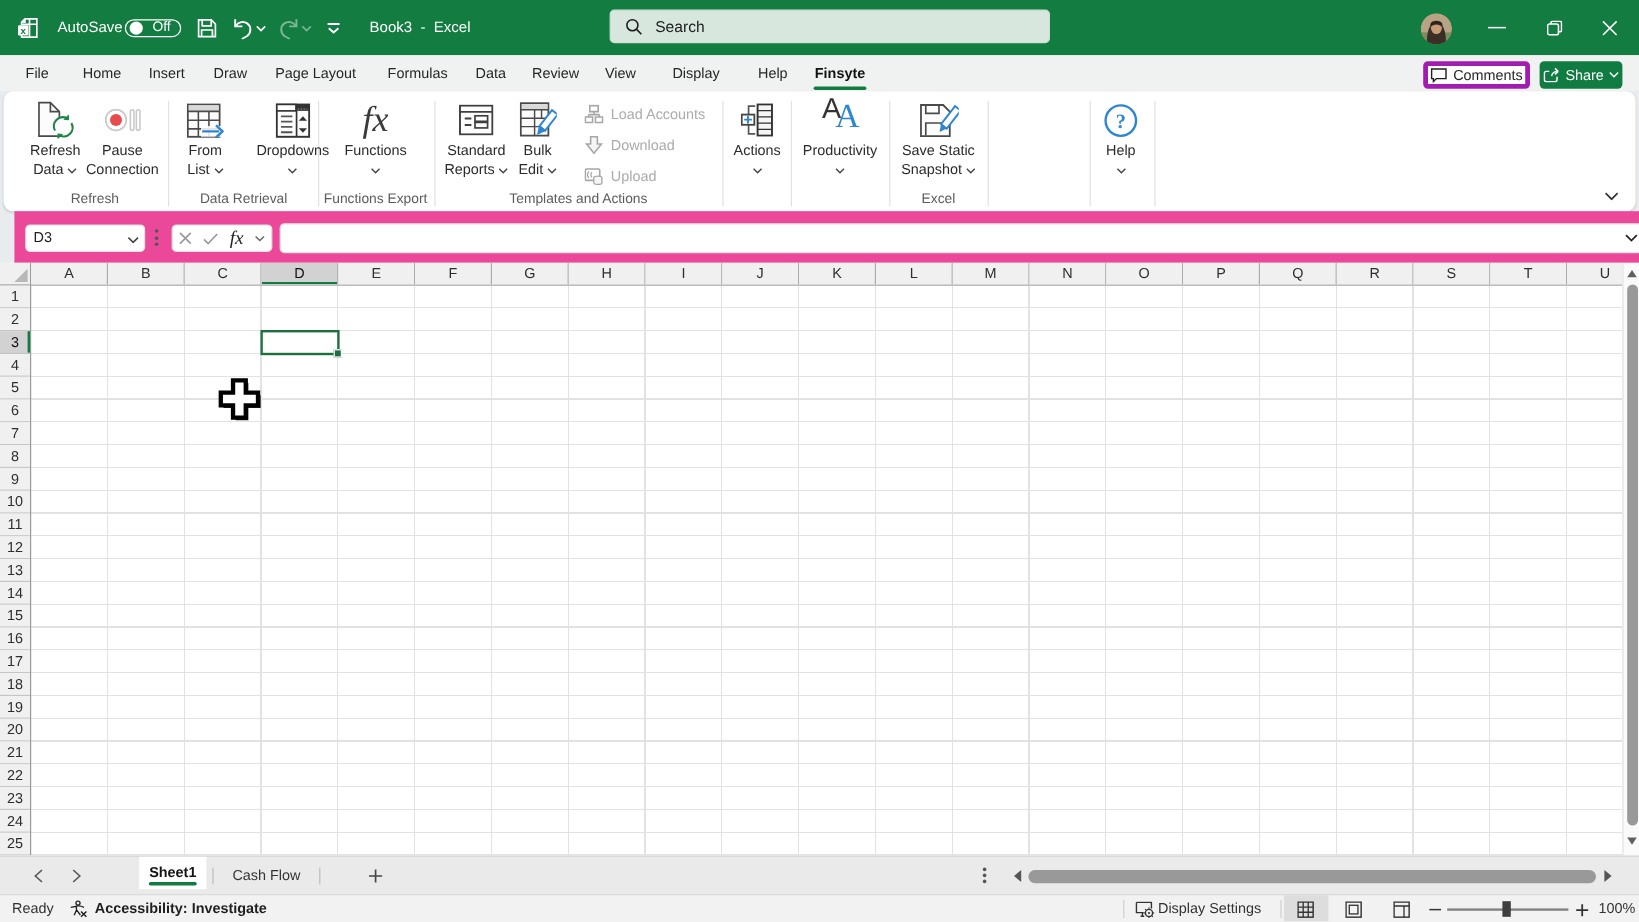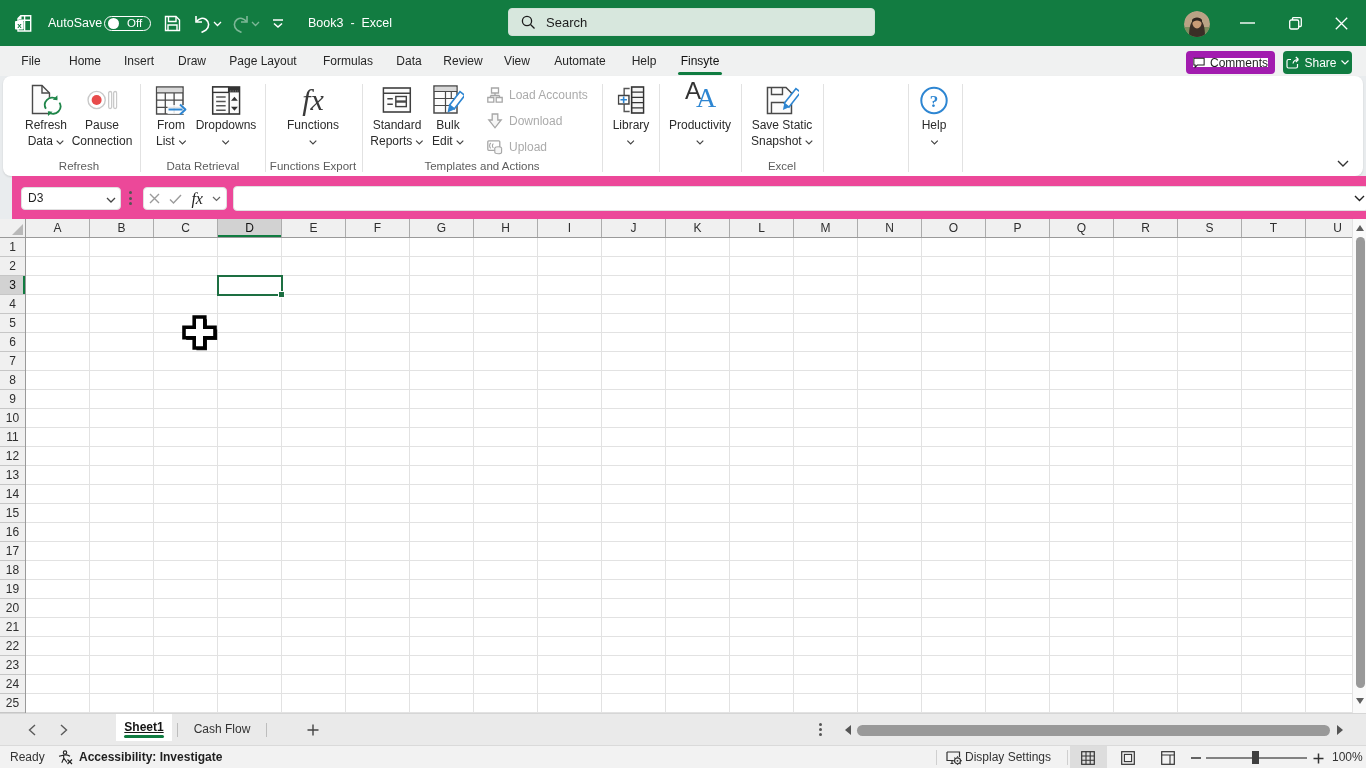--- a/index.html
+++ b/index.html
@@ -16,23 +16,23 @@
   #toggle .off { position:absolute; left:22px; top:0px; font-size:11.5px; color:#fff; line-height:13px; }
   #booktitle { left:308px; font-size:12.5px; }
   #searchbox { left:508px; top:8px; width:367px; height:28px; background:#D7E7DD; border:1px solid #cfe0d6; border-radius:4px; display:flex; align-items:center; color:#1c1c1c; }
   #searchbox .stext { font-size:13px; margin-left:10px; }
   #avatar { left:1184px; top:11px; width:26px; height:26px; border-radius:50%; overflow:hidden; }
   .winbtn { position:absolute; top:0; width:46px; height:46px; display:flex; align-items:center; justify-content:center; }
 
   
   #tabrow { left:0; top:46px; width:1366px; height:30px; background:#F0F1F1; }
   .tab { position:absolute; top:0; height:30px; line-height:30px; font-size:12px; color:#262626; transform:translateX(-50%); white-space:nowrap; }
-  #finsyte { font-weight:normal; color:#111; }
+  #finsyte { font-weight:bold; color:#111; }
   #finsyte-bar { left:678px; top:25.5px; width:44px; height:3px; background:#107C41; border-radius:2px; position:absolute; }
-  #commentsbtn { position:absolute; left:1186px; top:5px; width:89px; height:23px; background:#fff; border:7px solid #a21caf; border-radius:4px; display:flex; align-items:center; justify-content:center; font-size:12px; color:#1f1f1f; gap:5px; }
+  #commentsbtn { position:absolute; left:1186px; top:5px; width:89px; height:23px; background:#fff; border:4px solid #a21caf; border-radius:4px; display:flex; align-items:center; justify-content:center; font-size:12px; color:#1f1f1f; gap:5px; }
   #sharebtn { position:absolute; left:1283px; top:5px; width:69px; height:23px; background:#107C41; border-radius:4px; display:flex; align-items:center; justify-content:center; font-size:12px; color:#fff; gap:4px; }
 
   
   #ribbon { left:3px; top:76px; width:1360px; height:100px; background:#fff; border-radius:8px; box-shadow:0 1px 2px rgba(0,0,0,0.12); }
   .rsep { position:absolute; top:8px; height:88px; width:1px; background:#E2E2E2; }
   .rbtn { position:absolute; top:6px; transform:translateX(-50%); display:flex; flex-direction:column; align-items:center; width:max-content; }
   .rbtn .ric { height:36px; display:flex; align-items:center; justify-content:center; }
   .rbtn .rl { font-size:12px; color:#2b2b2b; line-height:15.5px; text-align:center; white-space:nowrap; }
   .glabel { position:absolute; top:84px; transform:translateX(-50%); font-size:11.5px; color:#5c5c5c; white-space:nowrap; }
   .smallitem { position:absolute; display:flex; align-items:center; gap:6px; font-size:12px; color:#ababab; white-space:nowrap; }
@@ -61,21 +61,21 @@
   #selcell { position:absolute; left:217px; top:56px; width:66px; height:21px; border:2px solid #1D6F42; background:#fff; }
   #fillhandle { position:absolute; left:278px; top:72px; width:7px; height:7px; background:#1D6F42; border:1px solid #fff; }
 
   
   #vscroll { left:1352px; top:219px; width:14px; height:494px; background:#FAFAFA; border-left:1px solid #E3E3E3; }
   #vthumb { position:absolute; left:2.5px; top:18px; width:9px; height:451px; background:#999; border-radius:5px; }
   .sarrow { position:absolute; width:0; height:0; border-style:solid; }
 
   
   #sheetbar { left:0; top:713px; width:1366px; height:32px; background:#EAEAEA; border-top:1px solid #D6D6D6; font-size:12px; color:#333; }
-  #sheettab1 { position:absolute; left:116px; top:0; width:56px; height:27px; background:#fff; text-align:center; line-height:26px; font-weight:bold; color:#141414;text-decoration:underline; }
+  #sheettab1 { position:absolute; left:116px; top:0; width:56px; height:27px; background:#fff; text-align:center; line-height:26px; font-weight:bold; color:#141414; }
   #sheettab1 .uline { position:absolute; left:8px; bottom:3px; width:40px; height:3px; background:#107C41; border-radius:2px; }
   .sheetsep { position:absolute; top:9px; width:1px; height:14px; background:#BDBDBD; }
   #hscrollthumb { position:absolute; left:857px; top:10.5px; width:473px; height:11px; background:#999; border-radius:5.5px; }
 
   
   #statusbar { left:0; top:745px; width:1366px; height:23px; background:#F2F2F2; border-top:1px solid #DADADA; font-size:12px; color:#333; }
   .ssep { position:absolute; top:4px; width:1px; height:15px; background:#CFCFCF; }
   #viewsel { position:absolute; left:1070px; top:0; width:37px; height:22px; background:#DDDDDD; }
 </style>
 </head>
@@ -156,21 +156,21 @@
 <div class="abs" id="tabrow">
   <div class="tab" style="left:31px">File</div>
   <div class="tab" style="left:85px">Home</div>
   <div class="tab" style="left:139px">Insert</div>
   <div class="tab" style="left:192px">Draw</div>
   <div class="tab" style="left:263px">Page Layout</div>
   <div class="tab" style="left:348px">Formulas</div>
   <div class="tab" style="left:409px">Data</div>
   <div class="tab" style="left:463px">Review</div>
   <div class="tab" style="left:517px">View</div>
-  <div class="tab" style="left:580px">Automate</div>
+  <div class="tab" style="left:580px">Display</div>
   <div class="tab" style="left:644px">Help</div>
   <div class="tab" id="finsyte" style="left:700px">Finsyte</div>
   <div id="finsyte-bar"></div>
   <div id="commentsbtn">
     <svg width="14" height="13" viewBox="0 0 14 13">
         <path d="M1 1.5 H13 V9.5 H5 L2.5 12 V9.5 H1 Z" stroke="#1f1f1f" stroke-width="1.2" fill="none"></path>
       </svg>
     <span>Comments</span>
   </div>
   <div id="sharebtn">
@@ -236,21 +236,21 @@
       <path d="M13 23.5 H27" stroke="#2E86D2" stroke-width="2"></path>
       <path d="M24.5 18.5 L30 23.5 L24.5 28.5" fill="none" stroke="#2E86D2" stroke-width="2"></path>
     </svg>
       </div>
     <div class="rl">From</div>
     <div class="rl">List <svg width="8" height="5" viewBox="0 0 8 5">
           <path d="M0.7 0.7 L4 4 L7.3 0.7" stroke="#444" stroke-width="1.2" fill="none"></path>
         </svg></div>
   </div>
 
-  <div class="rbtn" style="left:223px">
+  <div class="rbtn" style="left:241px">
     <div class="ric">
         <svg width="29" height="29" viewBox="0 0 29 29">
       <rect x="1" y="1" width="27" height="27" fill="#FCFCFC" stroke="#333" stroke-width="1.6"></rect>
       <rect x="1" y="1" width="16" height="5.4" fill="#fff" stroke="#333" stroke-width="1.4"></rect>
       <rect x="17" y="1" width="11" height="5.4" fill="#333"></rect>
       <path d="M18.5 5 H26.5" stroke="#888" stroke-width="1" stroke-dasharray="1.2 1.2"></path>
       <path d="M17.5 6.4 V28" stroke="#333" stroke-width="1.4"></path>
       <path d="M4.5 11 H14 M4.5 15.4 H14 M4.5 19.8 H14 M4.5 24.2 H14" stroke="#555" stroke-width="1.5"></path>
       <path d="M19.3 14.7 L22.8 10.8 L26.2 14.7 Z" fill="#333"></path>
       <path d="M19.3 20.8 L26.2 20.8 L22.8 24.7 Z" fill="#333"></path>
@@ -331,21 +331,21 @@
   <div class="rbtn" style="left:628px">
     <div class="ric">
         <svg width="27" height="28" viewBox="0 0 27 28">
       <path d="M12 2.5 H6.5 V9.5 M6.5 18 V25.5 H12" fill="none" stroke="#555" stroke-width="1.4"></path>
       <rect x="14" y="1" width="12" height="26" fill="#F5F5F5" stroke="#333" stroke-width="1.6"></rect>
       <path d="M14 6.2 H26 M14 11.4 H26 M14 16.6 H26 M14 21.8 H26" stroke="#333" stroke-width="1.2"></path>
       <rect x="0.8" y="9.5" width="10.5" height="8.5" fill="#fff" stroke="#444" stroke-width="1.5"></rect>
       <path d="M2.8 13.7 H9.3 M6 10.5 V17" stroke="#2E86D2" stroke-width="1.6"></path>
     </svg>
       </div>
-    <div class="rl">Library</div>
+    <div class="rl">Actions</div>
     <div class="rl"><svg width="8" height="5" viewBox="0 0 8 5">
           <path d="M0.7 0.7 L4 4 L7.3 0.7" stroke="#444" stroke-width="1.2" fill="none"></path>
         </svg></div>
   </div>
 
   <div class="rbtn" style="left:697px">
     <div class="ric" style="position:relative;width:30px">
       <span style="position:absolute;left:0;top:-4px;font-size:24px;color:#333;line-height:26px">A</span>
       <span style="position:absolute;left:11px;top:2px;font-family:'Liberation Serif',serif;font-size:28px;color:#2E86D2;line-height:28px">A</span>
     </div>

